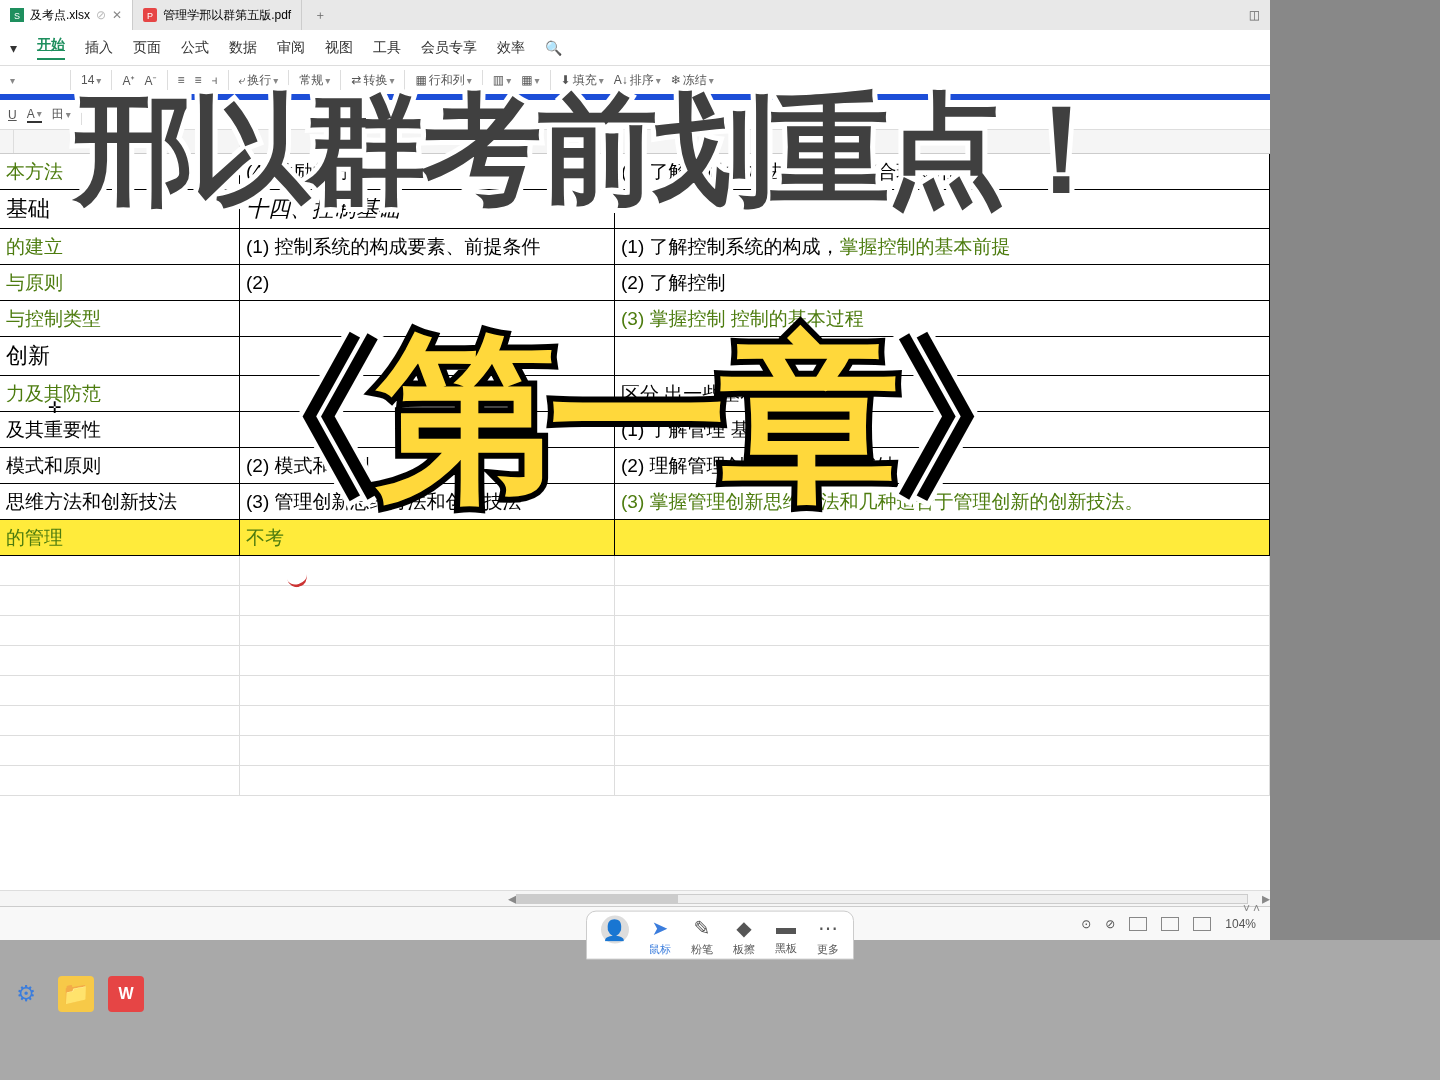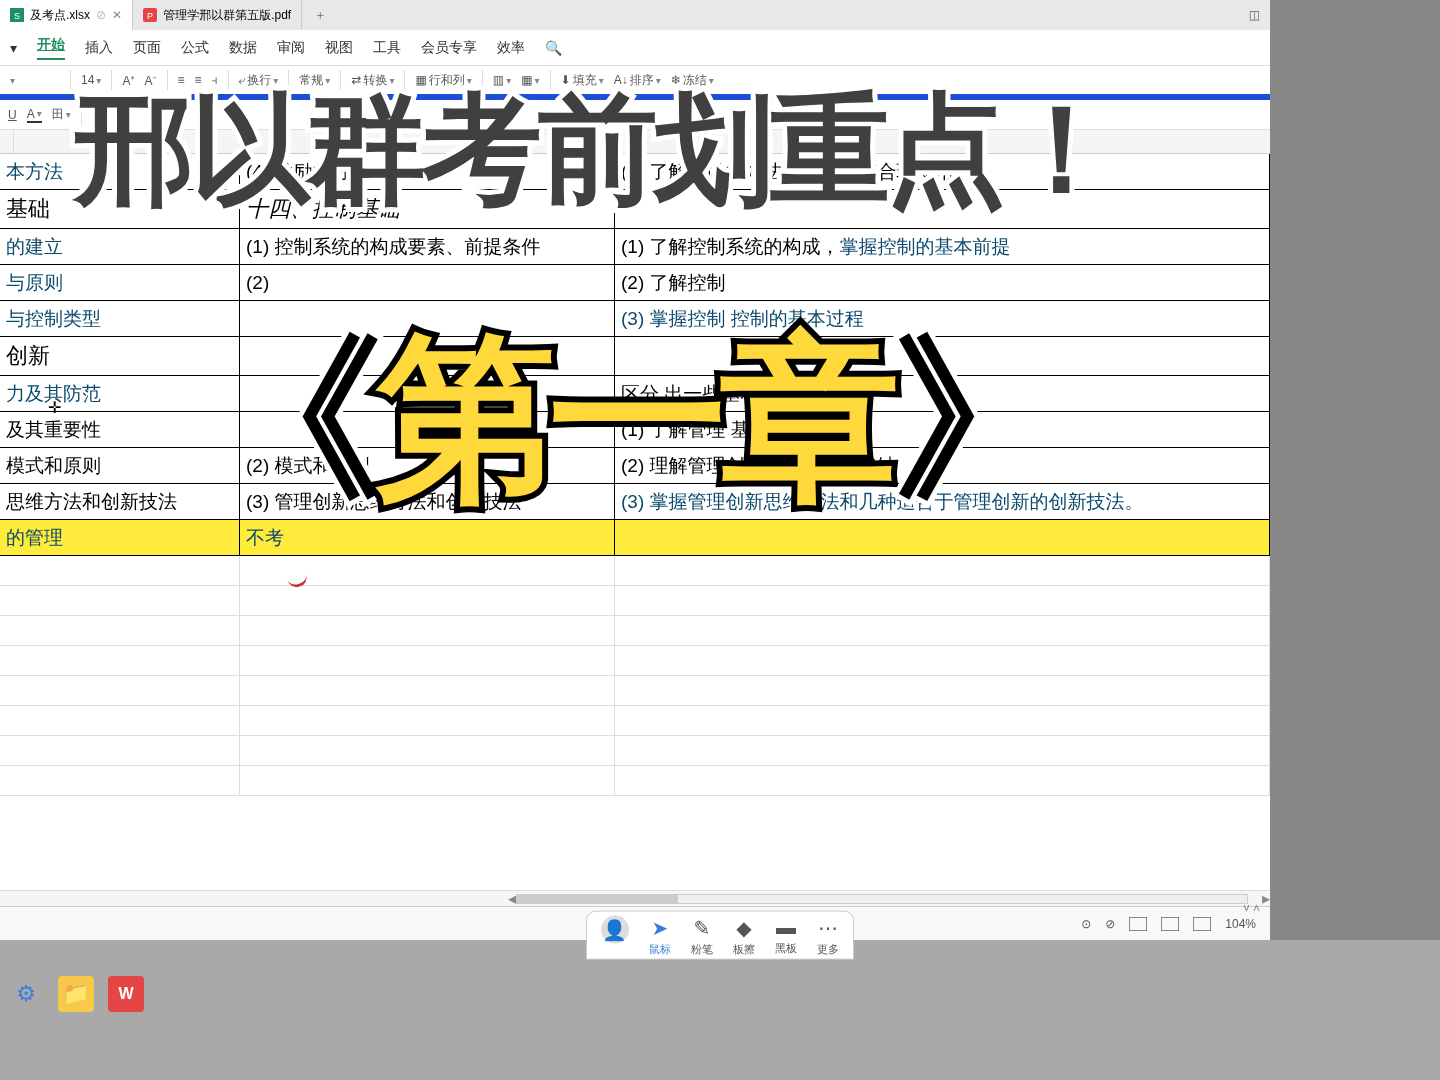--- a/index.html
+++ b/index.html
@@ -36,21 +36,21 @@
 
 
 .sheet { flex:1; overflow:hidden; position:relative; }
 .row { display:flex; border-bottom:1px solid #000; min-height:36px; font-size:19px; }
 .row.thin { min-height:30px; border-bottom:1px solid #ddd; }
 .row > div { border-right:1px solid #000; padding:4px 6px; display:flex; align-items:center; }
 .row.thin > div { border-right:1px solid #ddd; }
 .colA { width:240px; }
 .colB { width:375px; }
 .colC { flex:1; }
-.red { color:#0c4a6e; }
+.red { color:#4d7c0f; }
 .big { font-size:22px; font-weight:500; }
 .ital { font-style:italic; font-family:"KaiTi","STKaiti",serif; }
 .hl { background:#ffeb3b; }
 
 .scrollh { height:16px; background:#f5f5f5; border-top:1px solid #ddd; display:flex; align-items:center; padding-left:40%; }
 .scrollh-track { flex:1; height:10px; background:#eee; border:1px solid #ccc; margin-right:14px; position:relative; }
 .scrollh-thumb { position:absolute; left:0; width:22%; height:100%; background:#ccc; }
 
 
 .winstatus { height:34px; border-top:1px solid #ccc; background:#f8f8f8; display:flex; align-items:center; justify-content:flex-end; gap:14px; padding:0 14px; font-size:12px; color:#555; }

